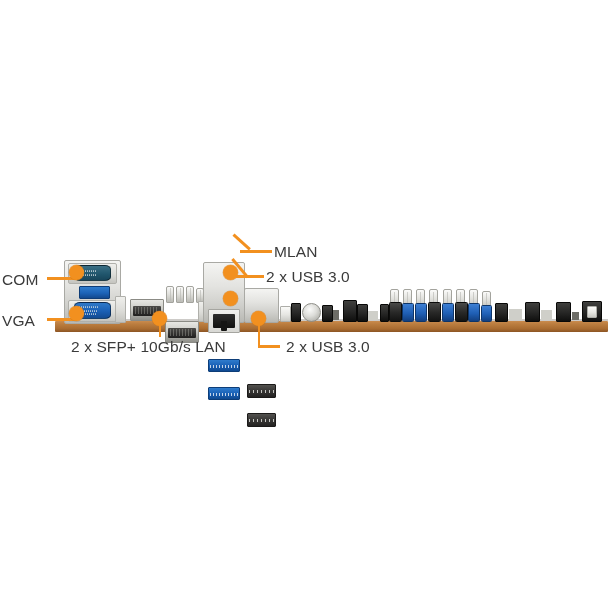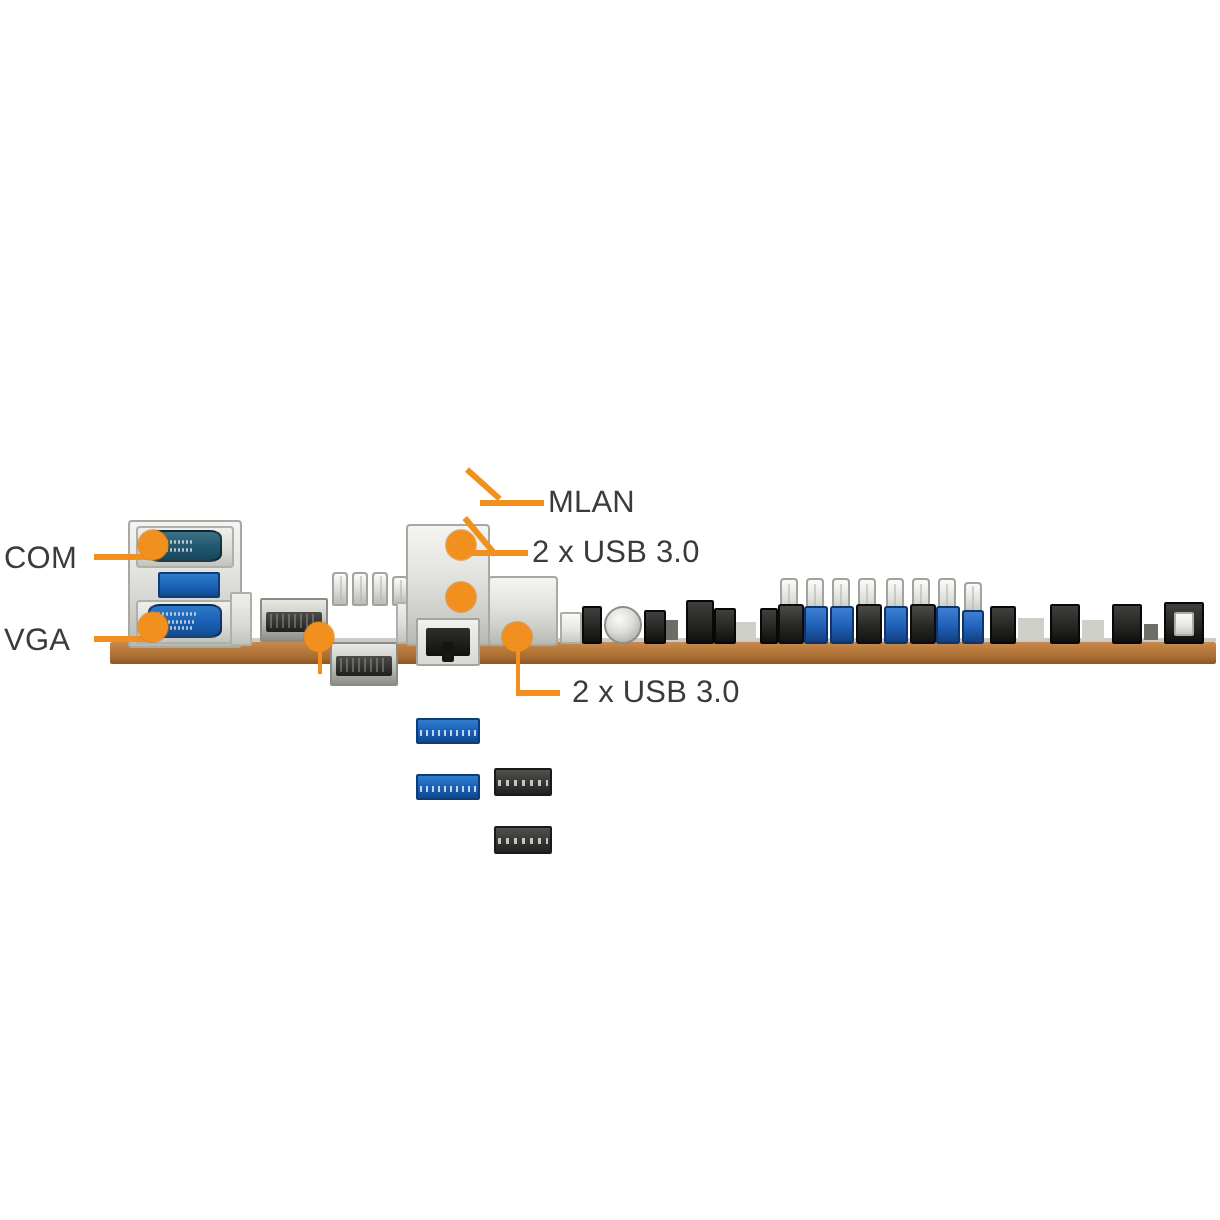--- a/index.html
+++ b/index.html
@@ -278,19 +278,20 @@
   <div class="dot" style="left:223px;top:265px;"></div>
 
   <div class="callout-label" style="left:266px;top:269px;">2 x USB 3.0</div>
   <div class="leader h" style="left:236px;top:275px;width:28px;"></div>
   <div class="leader" style="left:224px;top:276px;width:24px;height:2.5px;
               transform:rotate(50deg);transform-origin:right center;"></div>
   <div class="dot" style="left:223px;top:291px;"></div>
 
   <div class="dot" style="left:152px;top:311px;"></div>
   <div class="leader v" style="left:158.5px;top:320px;width:2.5px;height:17px;"></div>
+  <div class="callout-label" style="left:71px;top:339px;">2 x SFP+ 10Gb/s LAN</div>
 
   <div class="dot" style="left:251px;top:311px;"></div>
   <div class="leader v" style="left:257.5px;top:320px;width:2.5px;height:27px;"></div>
   <div class="leader h" style="left:257.5px;top:345px;width:22px;"></div>
   <div class="callout-label" style="left:286px;top:339px;">2 x USB 3.0</div>
 
 </div>
 
 </body></html>

